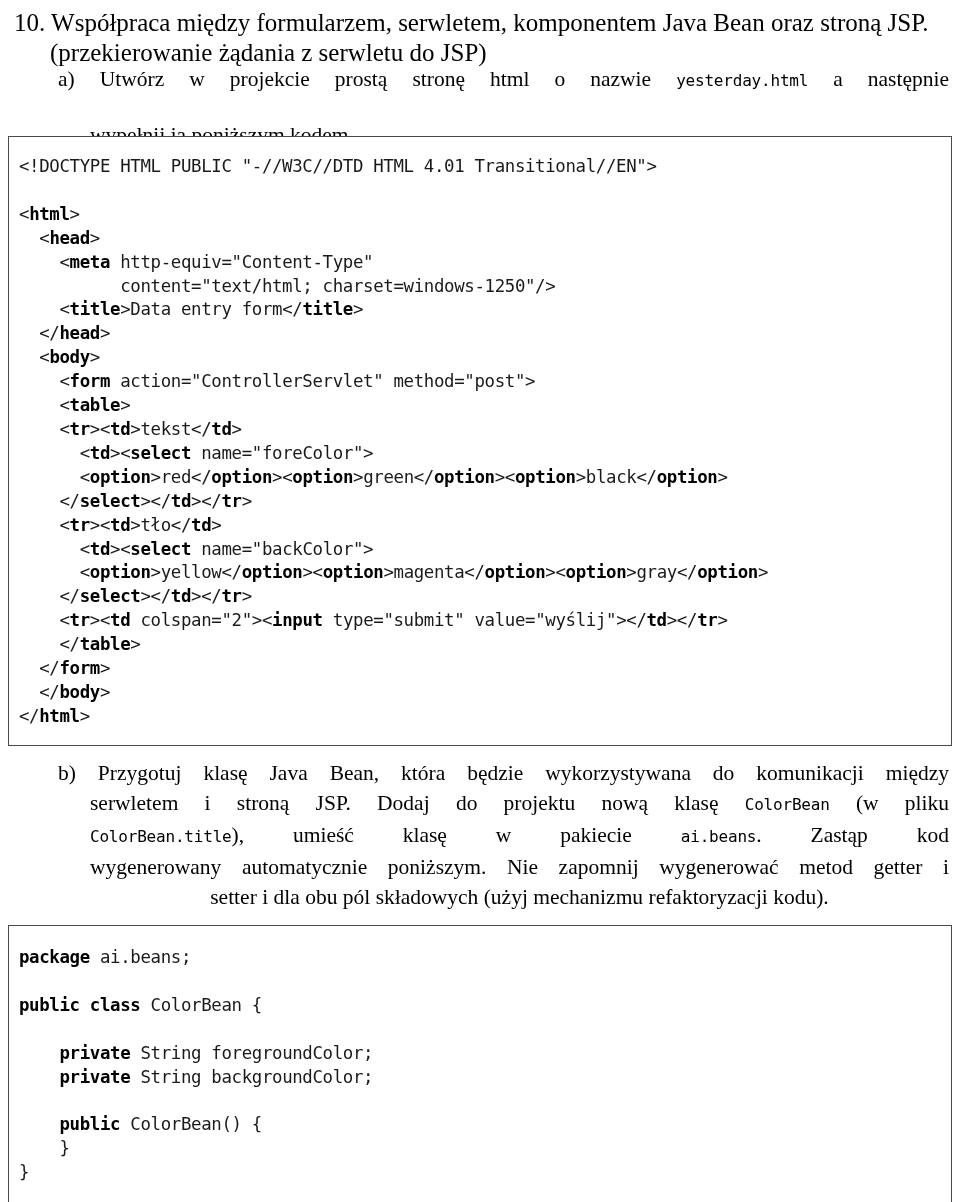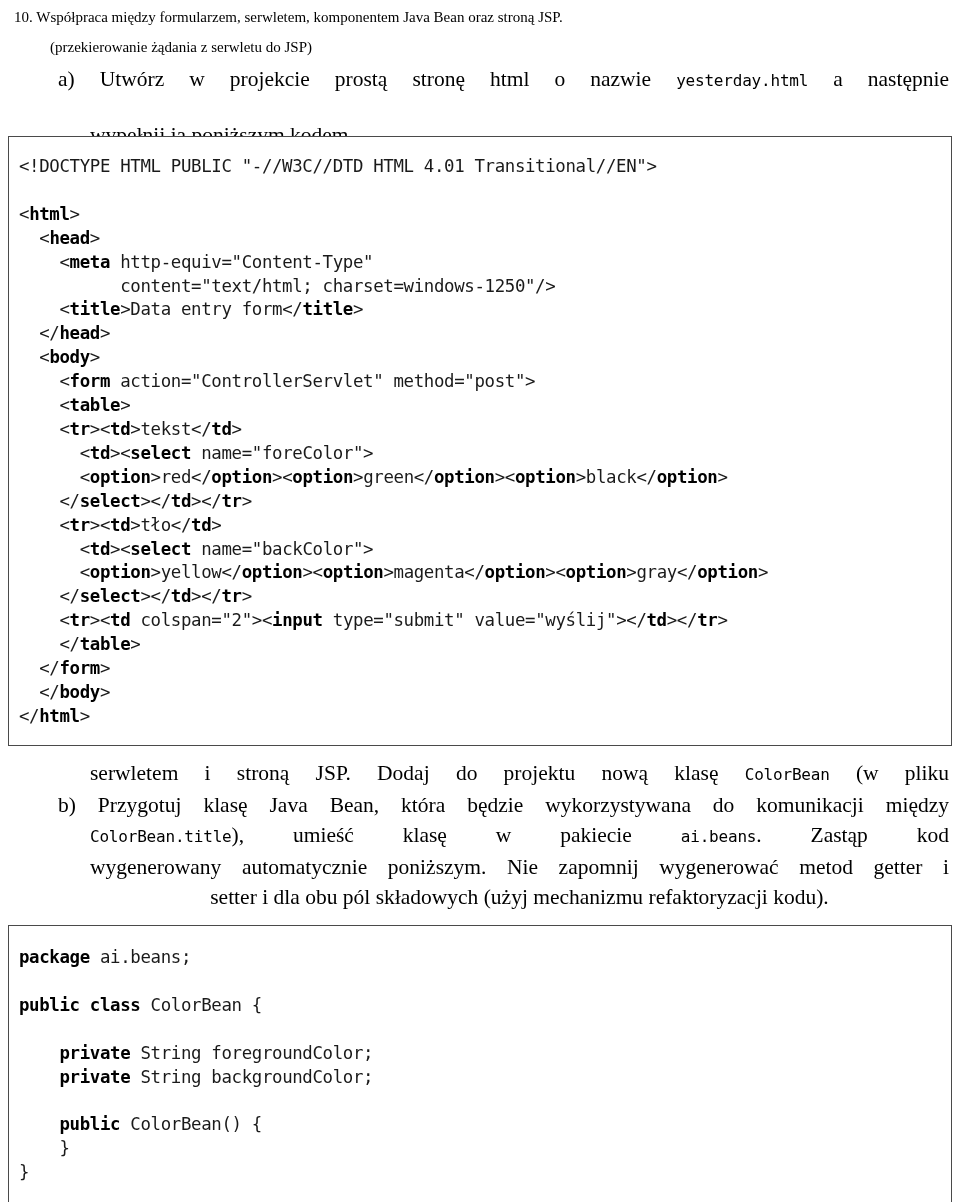--- a/index.html
+++ b/index.html
@@ -20,23 +20,23 @@
     width: 960px;
     height: 1202px;
     position: relative;
     box-sizing: border-box;
   }
 
   
   .heading {
     position: absolute;
     left: 14px;
-    top: 2px;
+    top: 8px;
     width: 935px;
-    font-size: 15px;
+    font-size: 25px;
     line-height: 30px;
     text-align: justify;
   }
   .heading-line2 {
     display: block;
     padding-left: 36px;
     text-align: left;
   }
 
   .para-a {
@@ -138,22 +138,22 @@
       &lt;<b>option</b>&gt;yellow&lt;/<b>option</b>&gt;&lt;<b>option</b>&gt;magenta&lt;/<b>option</b>&gt;&lt;<b>option</b>&gt;gray&lt;/<b>option</b>&gt;
     &lt;/<b>select</b>&gt;&lt;/<b>td</b>&gt;&lt;/<b>tr</b>&gt;
     &lt;<b>tr</b>&gt;&lt;<b>td</b> colspan="2"&gt;&lt;<b>input</b> type="submit" value="wyślij"&gt;&lt;/<b>td</b>&gt;&lt;/<b>tr</b>&gt;
     &lt;/<b>table</b>&gt;
   &lt;/<b>form</b>&gt;
   &lt;/<b>body</b>&gt;
 &lt;/<b>html</b>&gt;</pre>
   </div>
 
   <div class="para-b">
+    <span class="pl ln1"><span>b)</span> <span>Przygotuj klasę Java Bean, która będzie wykorzystywana do komunikacji między</span></span>
     <span class="pl ln2"><span>serwletem i stroną JSP. Dodaj do projektu nową klasę </span><span class="mono-inline">ColorBean</span><span> (w pliku</span></span>
-    <span class="pl ln1"><span>b)</span> <span>Przygotuj klasę Java Bean, która będzie wykorzystywana do komunikacji między</span></span>
     <span class="pl ln3"><span class="mono-inline">ColorBean.title</span><span>), umieść klasę w pakiecie </span><span class="mono-inline">ai.beans</span><span>. Zastąp kod</span></span>
     <span class="pl ln4">wygenerowany automatycznie poniższym. Nie zapomnij wygenerować metod getter i</span>
     <span class="pl ln5">setter i dla obu pól składowych (użyj mechanizmu refaktoryzacji kodu).</span>
   </div>
 
   <div class="codebox" id="code-java-box">
     <pre class="code"><b>package</b> ai.beans;
 
 <b>public</b> <b>class</b> ColorBean {
 

